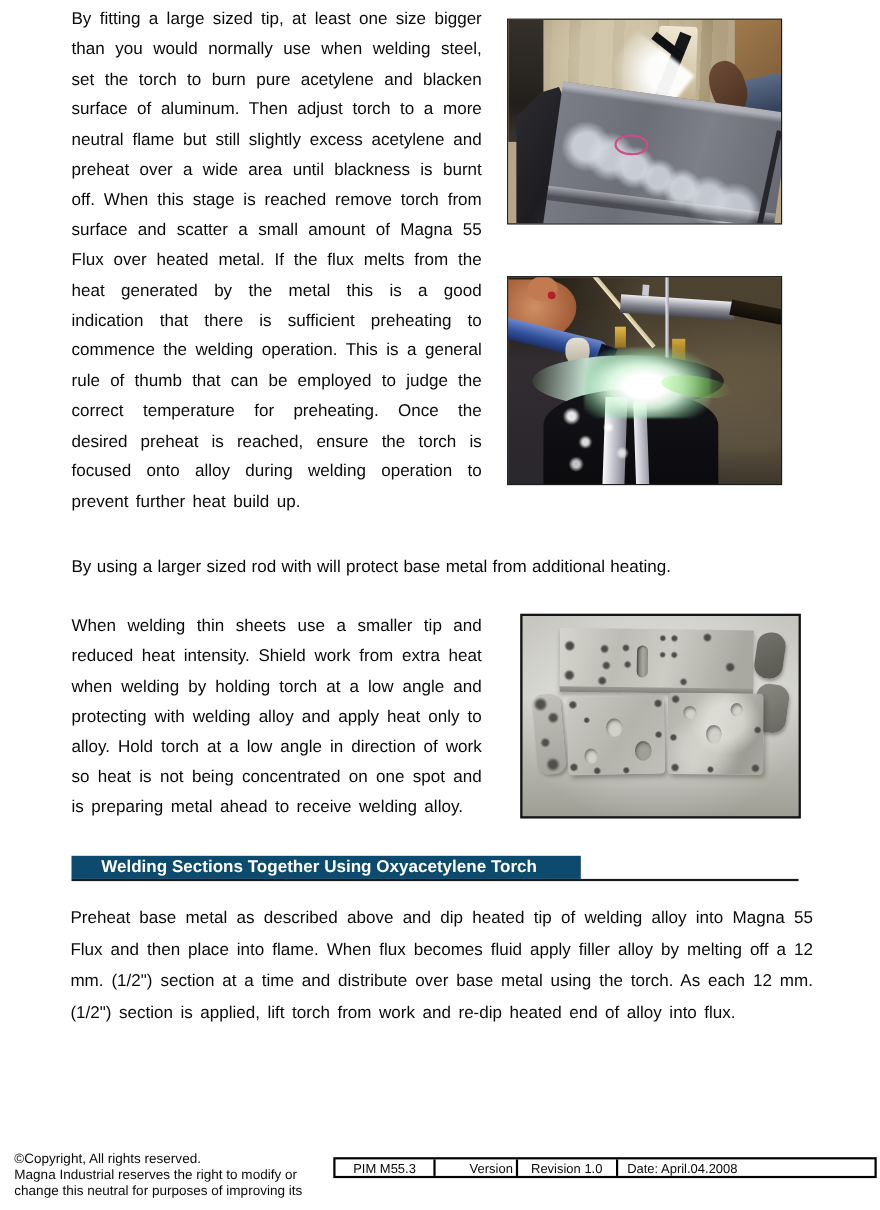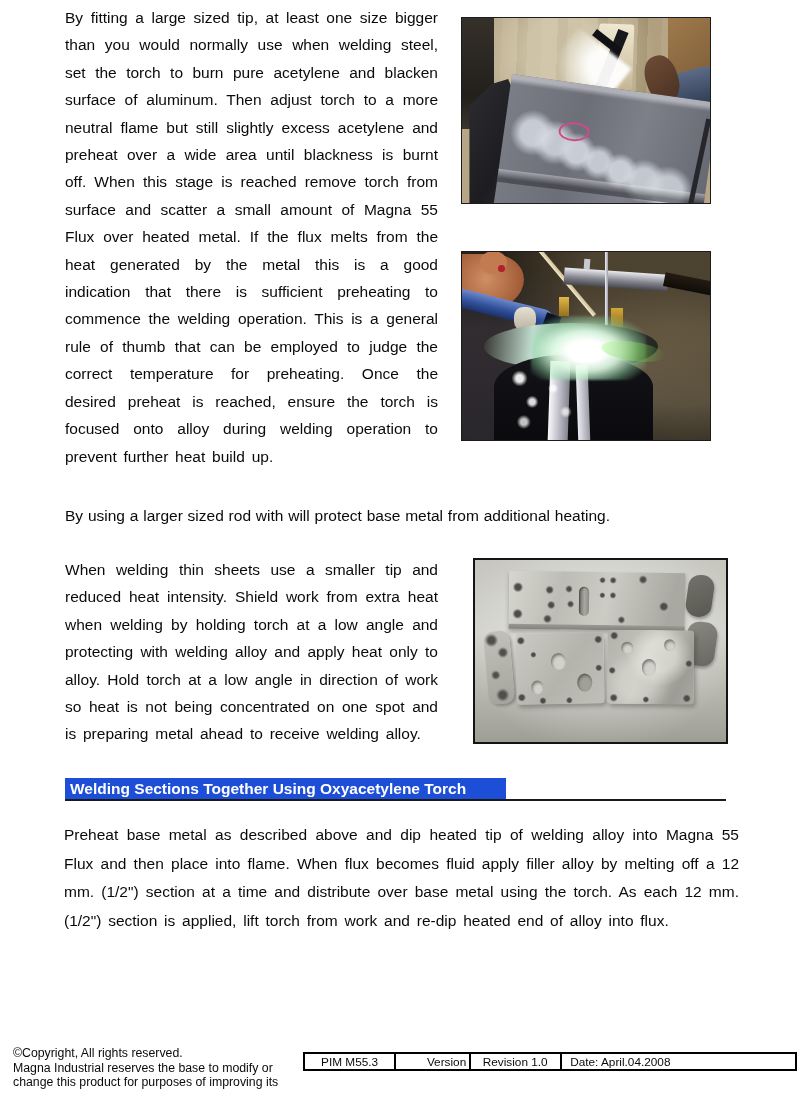--- a/index.html
+++ b/index.html
@@ -6,22 +6,22 @@
   #page{position:relative;width:800px;height:1100px;background:#ffffff;overflow:hidden;
         font-family:"Liberation Sans",sans-serif;color:#0a0a0a;}
   .abs{position:absolute;}
   .body-text{font-size:15.5px;line-height:27.4px;text-align:justify;word-spacing:2.5px;color:#0a0a0a;}
   
   #para1{left:65px;top:4px;width:373px;}
   #para2{left:65px;top:502px;width:690px;text-align:left;word-spacing:0.5px;}
   #para3{left:65px;top:556px;width:373px;}
   #para4{left:64px;top:821px;width:675px;line-height:28.5px;}
   
-  #heading-bar{left:65px;top:778px;width:436px;height:21px;background:#1d4ed8;color:#ffffff;
-               font-size:15.5px;font-weight:bold;line-height:21px;padding-left:5px;white-space:nowrap;}
+  #heading-bar{left:65px;top:778px;width:436px;height:21px;background:#0c4a6e;color:#ffffff;
+               font-size:15.5px;font-weight:bold;line-height:21px;padding-left:27px;white-space:nowrap;}
   #heading-rule{left:65px;top:799px;width:661px;height:2px;background:#1a1a1a;}
   
   #footer-copy{left:13px;top:1010px;width:300px;font-size:12.3px;line-height:14.6px;color:#0a0a0a;margin-top:36px;}
   .copy-line{white-space:pre-wrap;}
   #rev-table{left:303px;top:1052px;width:494px;height:19px;display:flex;border:2px solid #000;
              box-sizing:border-box;font-size:11.8px;background:#fff;}
   .rev-cell{box-sizing:border-box;display:flex;align-items:center;justify-content:center;
             overflow:hidden;white-space:nowrap;}
   .rev-cell + .rev-cell{border-left:2px solid #000;}
   .rc0{width:18.2%;} .rc1{width:15.2%;padding-left:48px;} .rc2{width:18.6%;} .rc3{width:24.3%;} .rc4{width:23.7%;margin-top:24px;}
@@ -254,22 +254,22 @@
 
   <div id="heading-bar" class="abs">
     <span>Welding Sections Together Using Oxyacetylene Torch</span>
   </div>
   <div id="heading-rule" class="abs"></div>
 
   <div id="para4" class="abs body-text">Preheat base metal as described above and dip heated tip of welding alloy into Magna 55 Flux and then place into flame. When flux becomes fluid apply filler alloy by melting off a 12 mm. (1/2") section at a time and distribute over base metal using the torch. As each 12 mm. (1/2") section is applied, lift torch from work and re-dip heated end of alloy into flux.</div>
 
   <div id="footer-copy" class="abs">
     <div class="copy-line">©Copyright, All rights reserved.</div>
-    <div class="copy-line">Magna Industrial reserves the base to modify or</div>
-    <div class="copy-line">change this product for purposes of improving its</div>
+    <div class="copy-line">Magna Industrial reserves the right to modify or</div>
+    <div class="copy-line">change this neutral for purposes of improving its</div>
   </div>
 
   <div id="rev-table" class="abs">
     <div class="rev-cell rc0">PIM M55.3</div>
     <div class="rev-cell rc1">Version 2.0</div>
     <div class="rev-cell rc2">Revision 1.0</div>
     <div class="rev-cell rc3">Date: April.04.2008</div>
     <div class="rev-cell rc4">Reference: CKL</div>
   </div>
 

